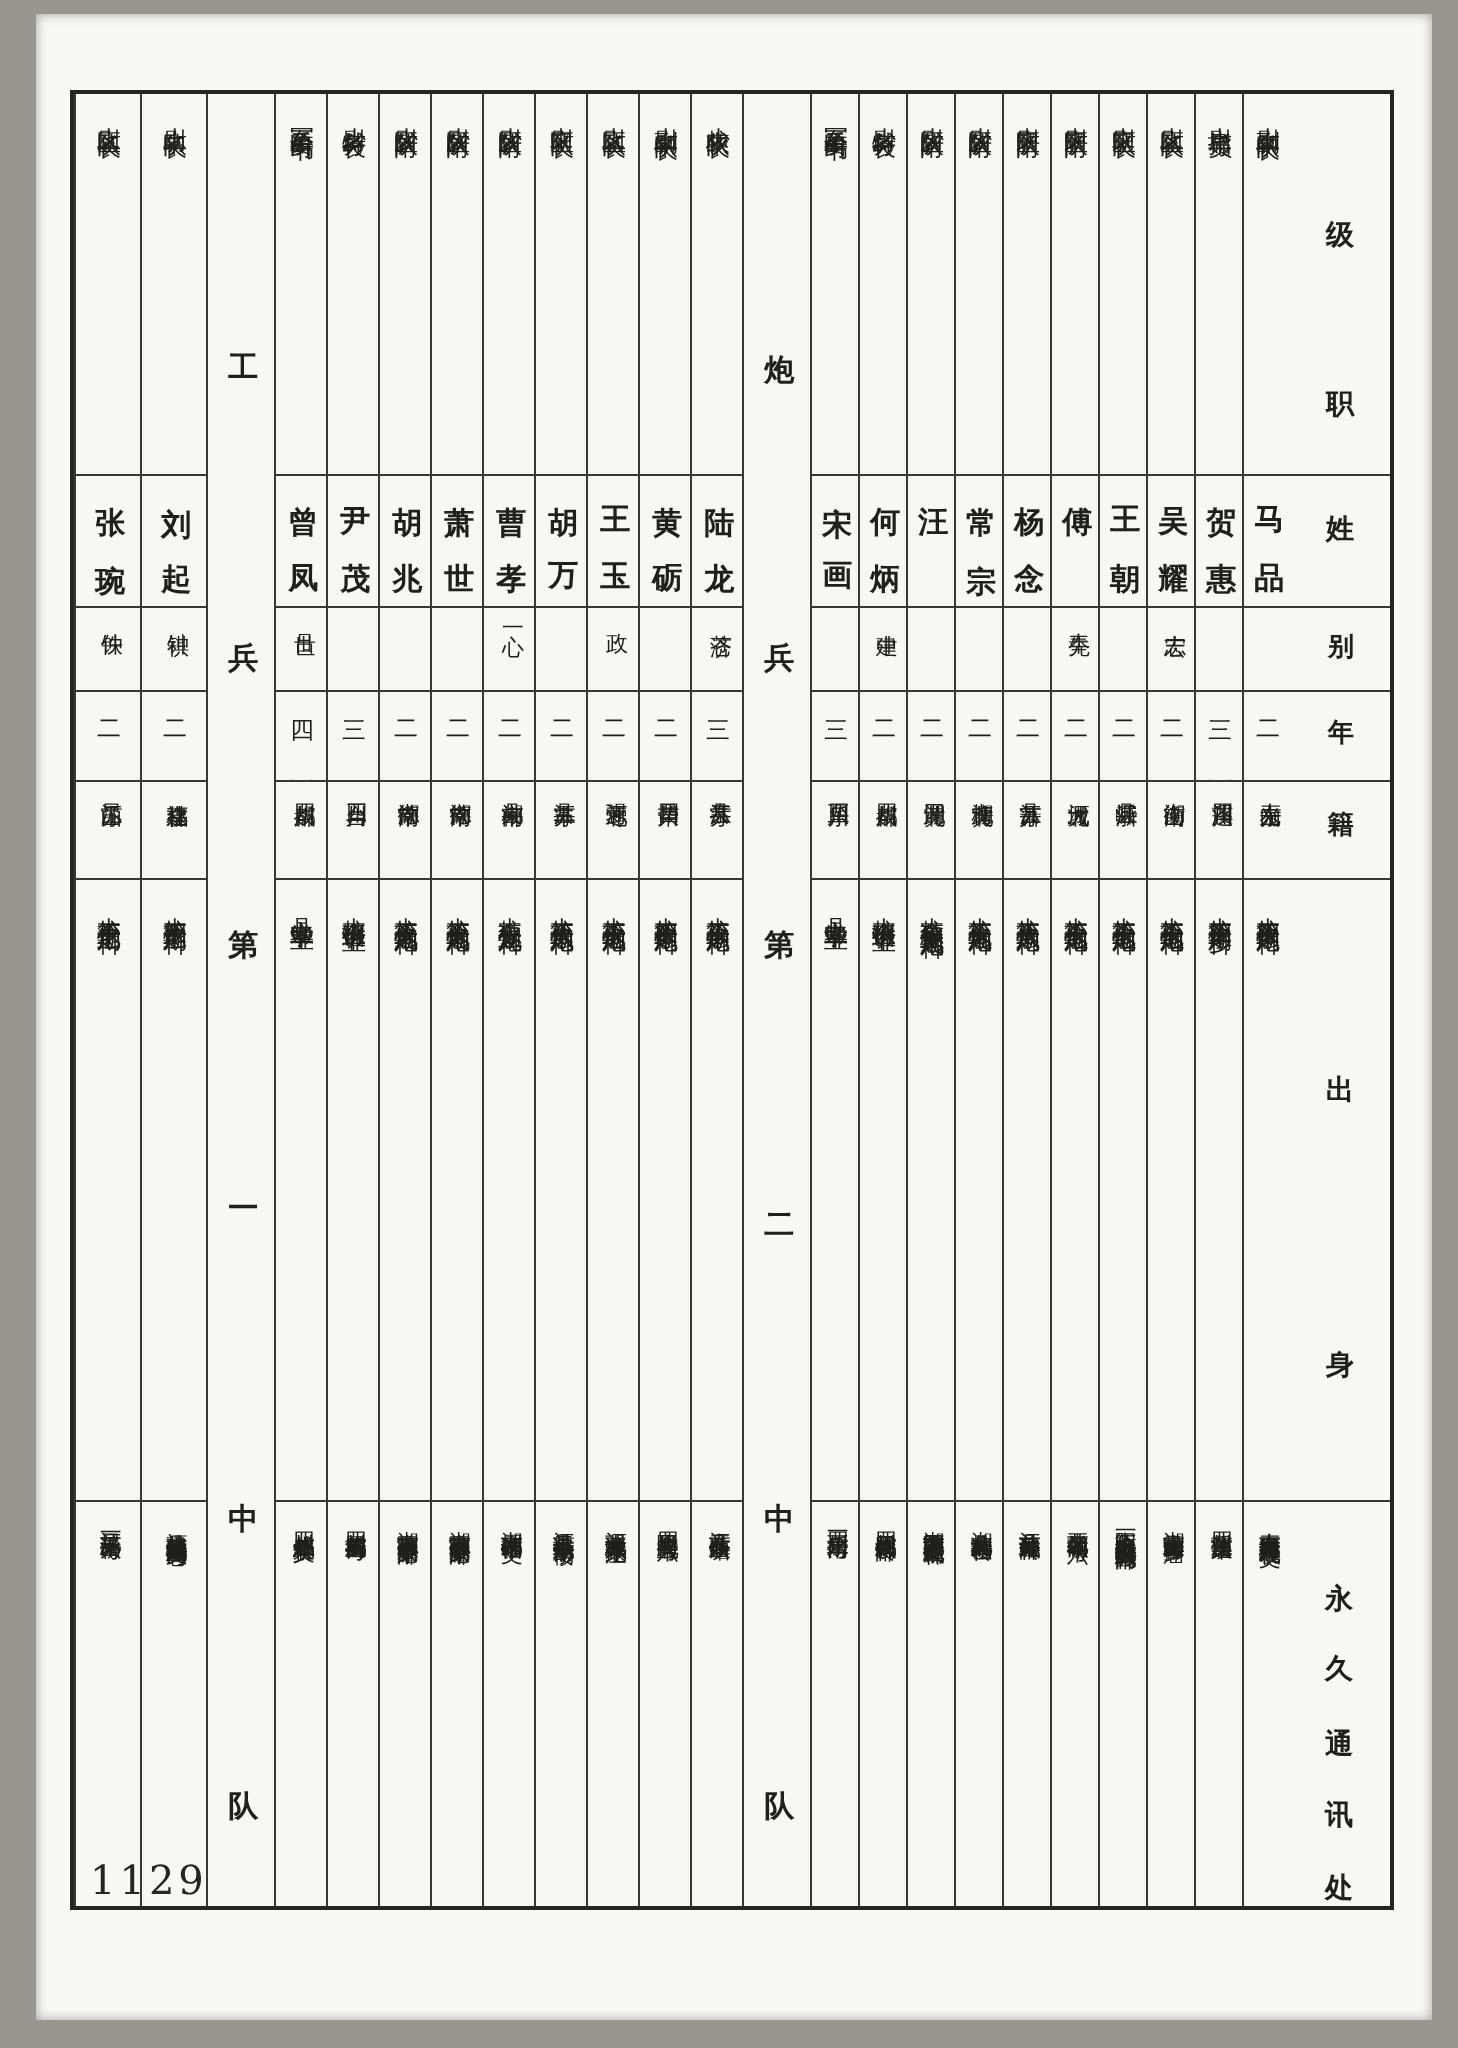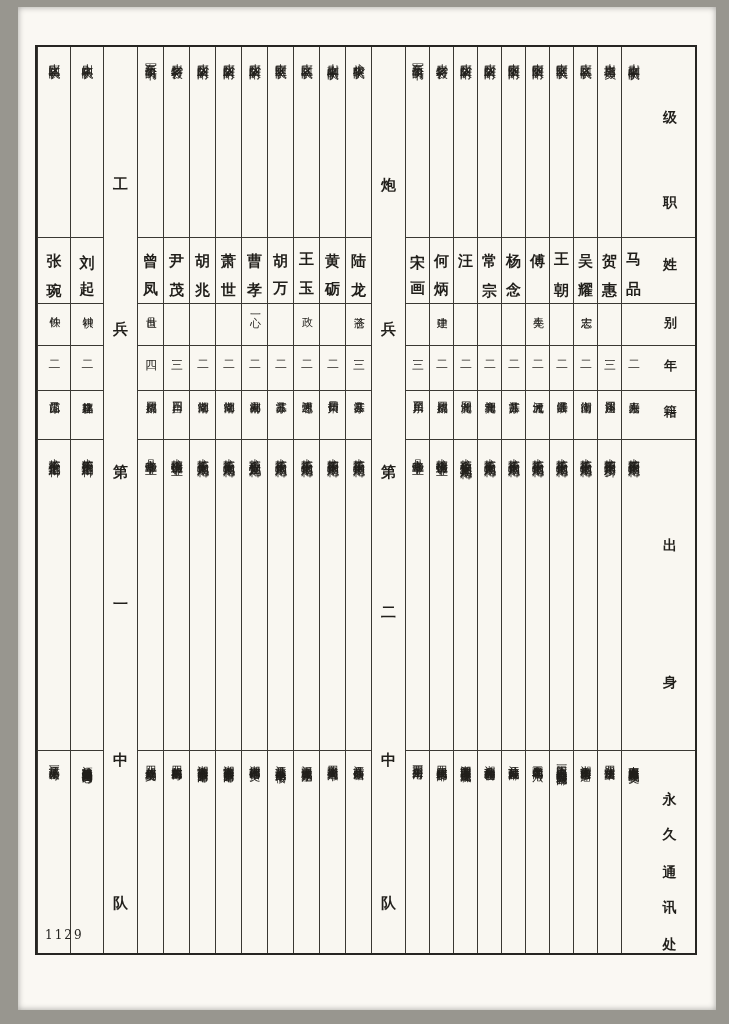--- a/index.html
+++ b/index.html
@@ -88,21 +88,21 @@
     font-size:15px; font-weight:bold;
     height:100%;
     padding:118px 0 70px 0;
     text-align:justify; text-align-last:justify;
     letter-spacing:0;
   }
 
   .pageno {
     position:absolute; left:27px; top:921px;
     font-family:"DejaVu Serif", serif;
-    font-size:12px; letter-spacing:2px; color:#262522;
+    font-size:20px; letter-spacing:2px; color:#262522;
   }
 </style>
 </head>
 <body>
 
 <div class="paper">
 
   <div class="roster">
 
     <div class="col hdrcol">

